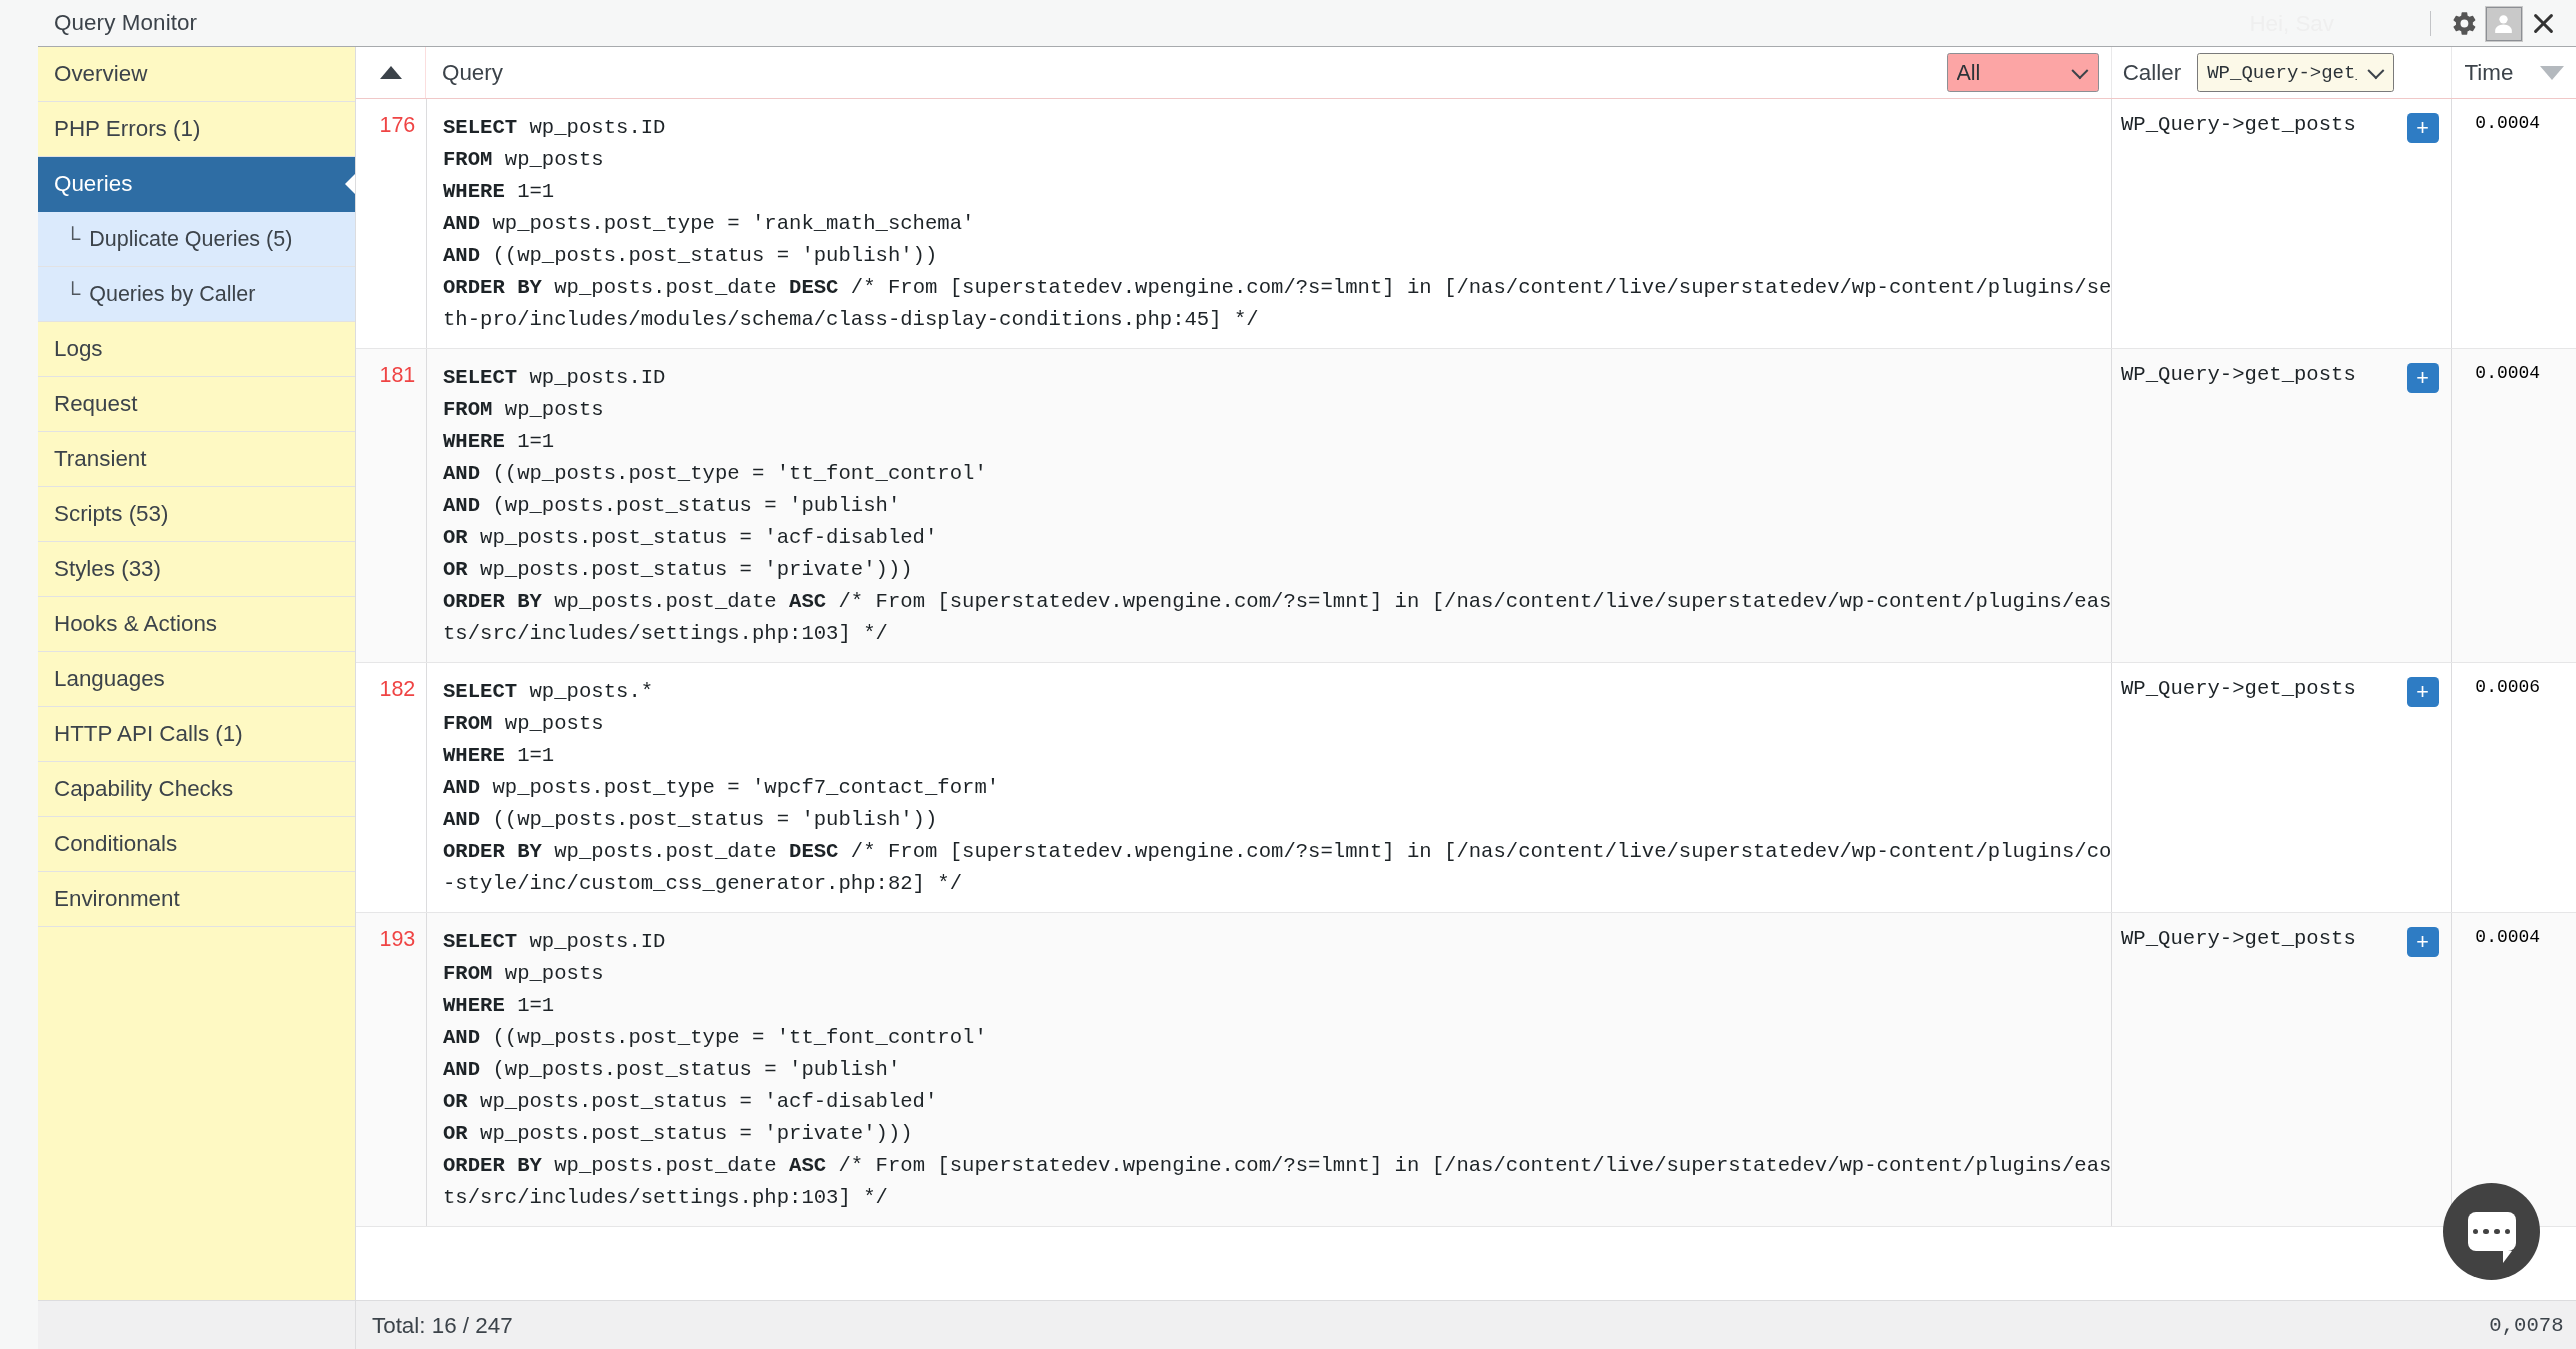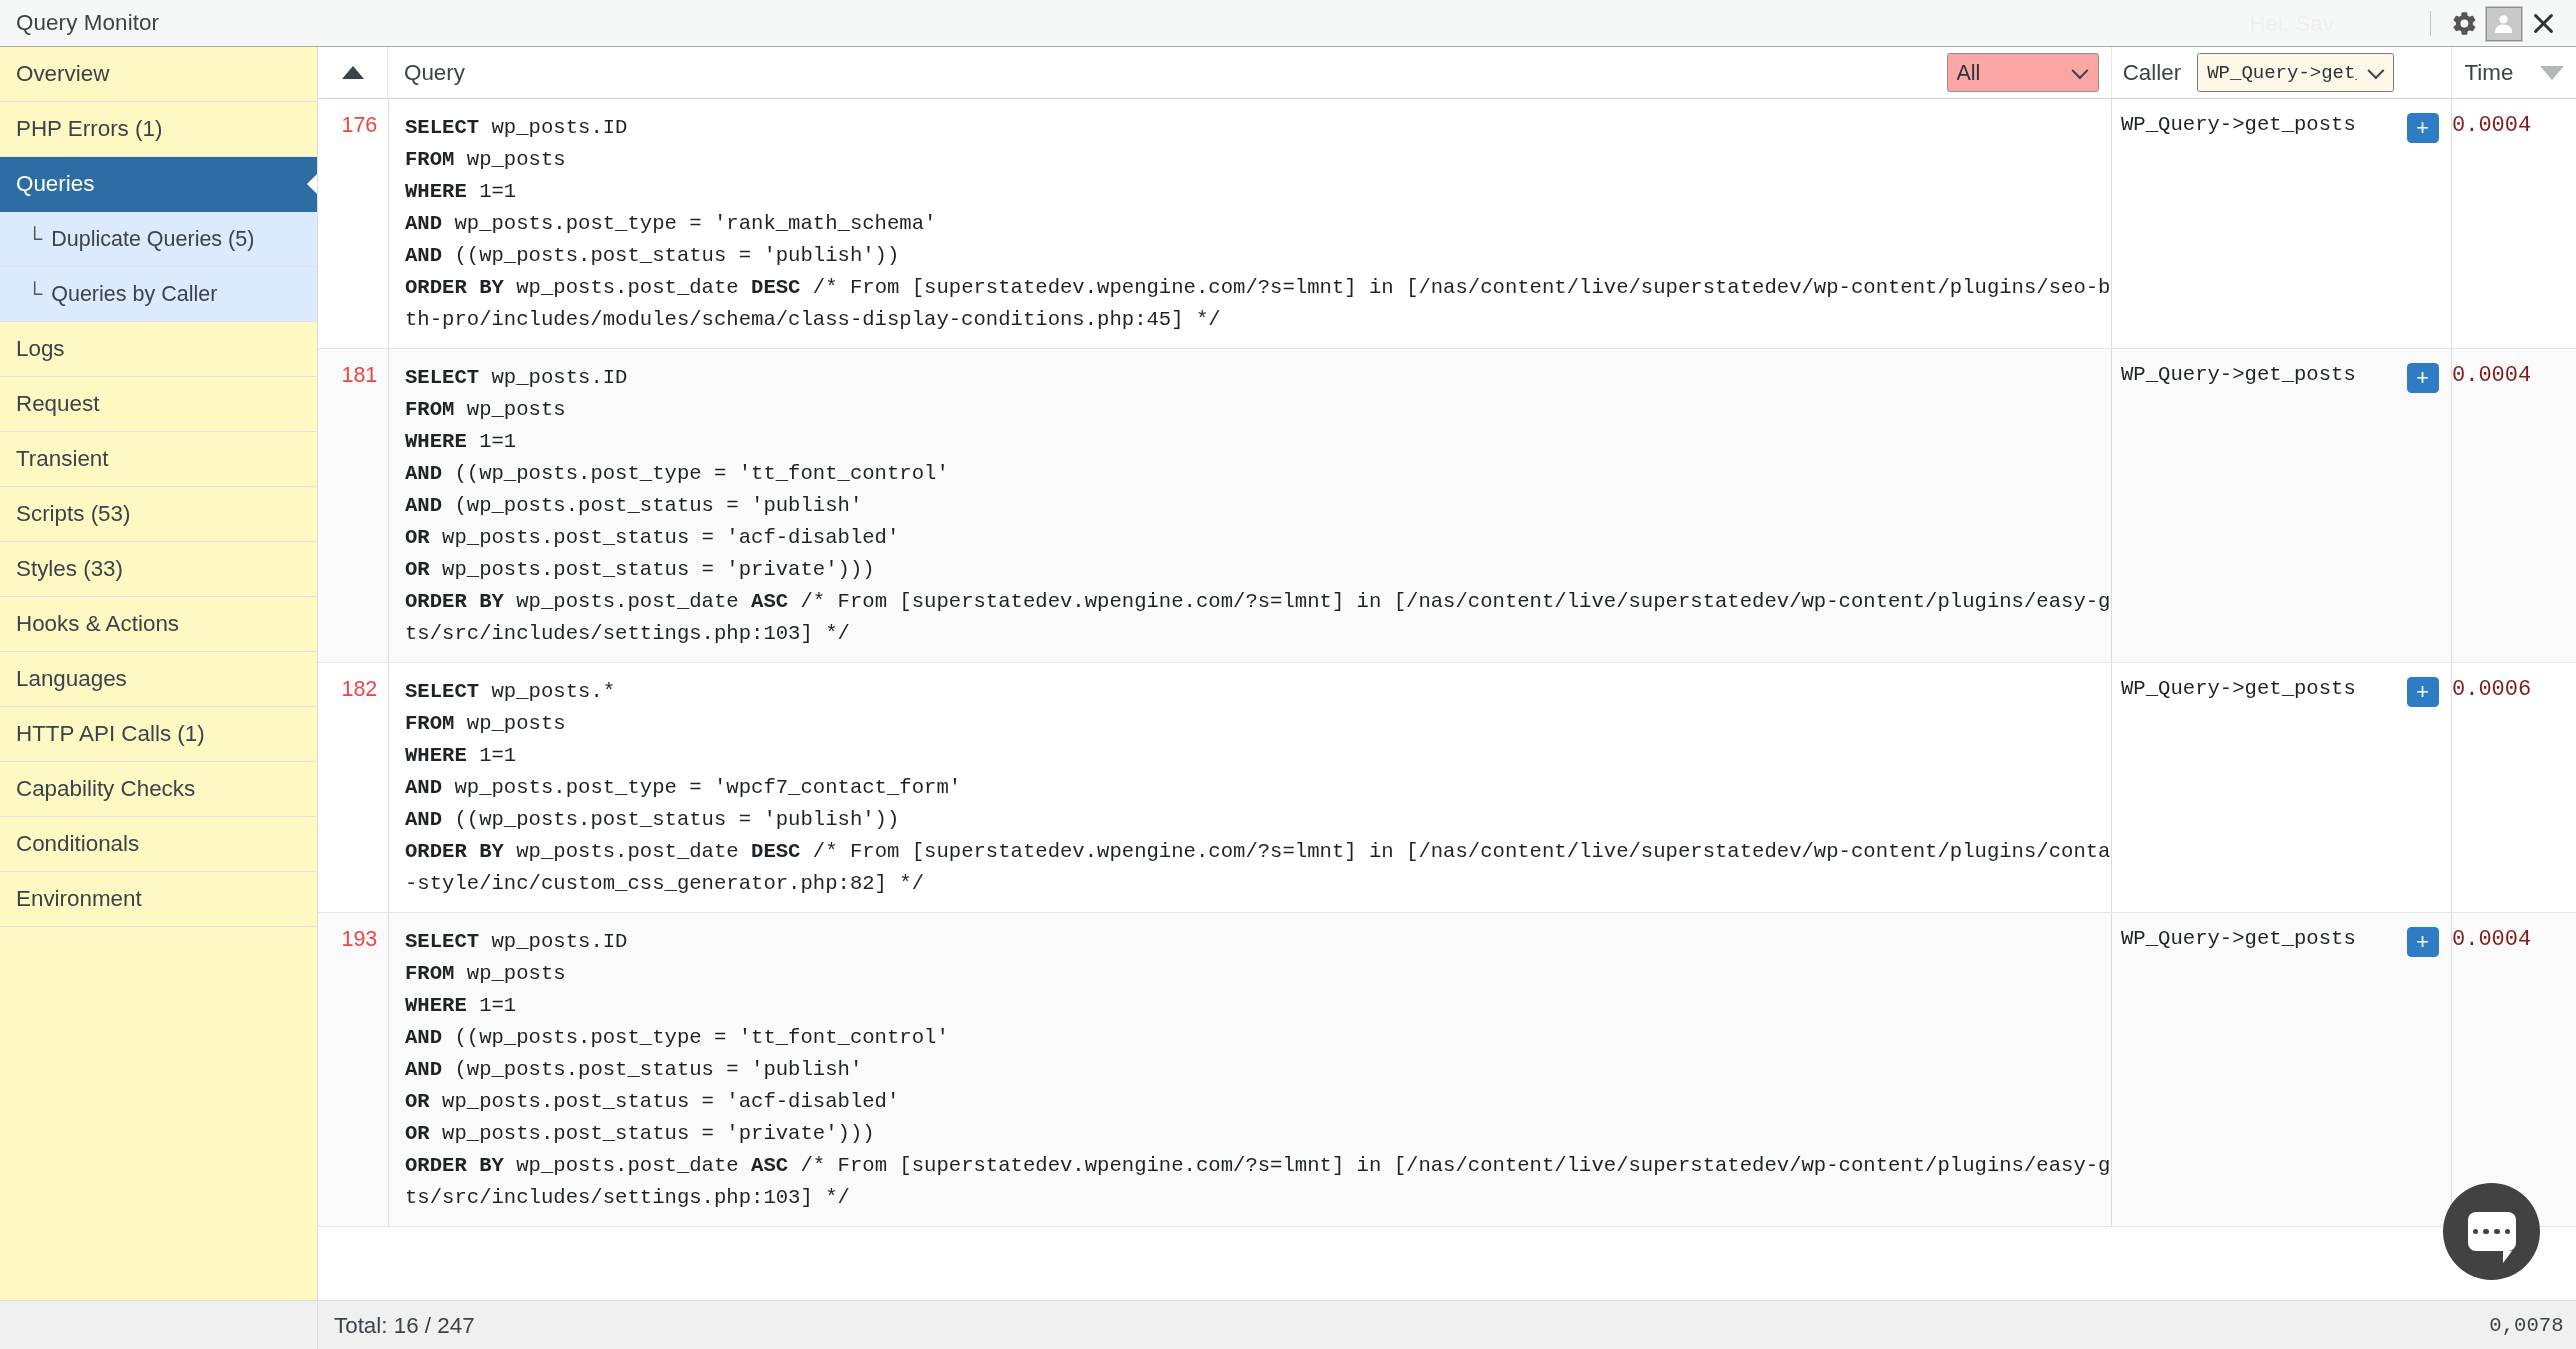--- a/index.html
+++ b/index.html
@@ -8,20 +8,21 @@
     width: 2576px; height: 1350px;
     overflow: hidden;
     background: #fff;
     font-family: "Liberation Sans", sans-serif;
   }
   #qm {
     width: 2576px; height: 1350px;
     display: flex; flex-direction: column;
     background: #f6f7f7;
     position: relative;
+    padding-left: 38px;
   }
 
   
   .qm-titlebar {
     height: 47px; min-height: 47px;
     background: #f6f7f7;
     border-bottom: 1.8px solid #a7aaad;
     display: flex; align-items: center;
     position: relative;
   }
@@ -201,23 +202,23 @@
     width: 32px; height: 30px; border-radius: 4.5px;
     background: #2e7cc4; color: #fff;
     display: flex; align-items: center; justify-content: center;
     font-size: 21.5px; line-height: 1; cursor: pointer;
     font-family: "Liberation Sans", sans-serif;
     flex: none;
   }
   .cell-time {
     width: 124px; min-width: 124px;
     padding: 14.3px 12.5px 0 0;
-    text-align: left;
+    text-align: center;
     font-family: "Liberation Mono", monospace;
-    font-size: 22px; color: #7f1d1d;
+    font-size: 18px; color: #000000;
   }
 
   
   .qm-footer {
     height: 50px; min-height: 50px;
     background: #f0f0f1;
     border-top: 0.9px solid #dcdcde;
     display: flex; align-items: center;
     font-size: 22.4px; color: #3c434a;
   }

